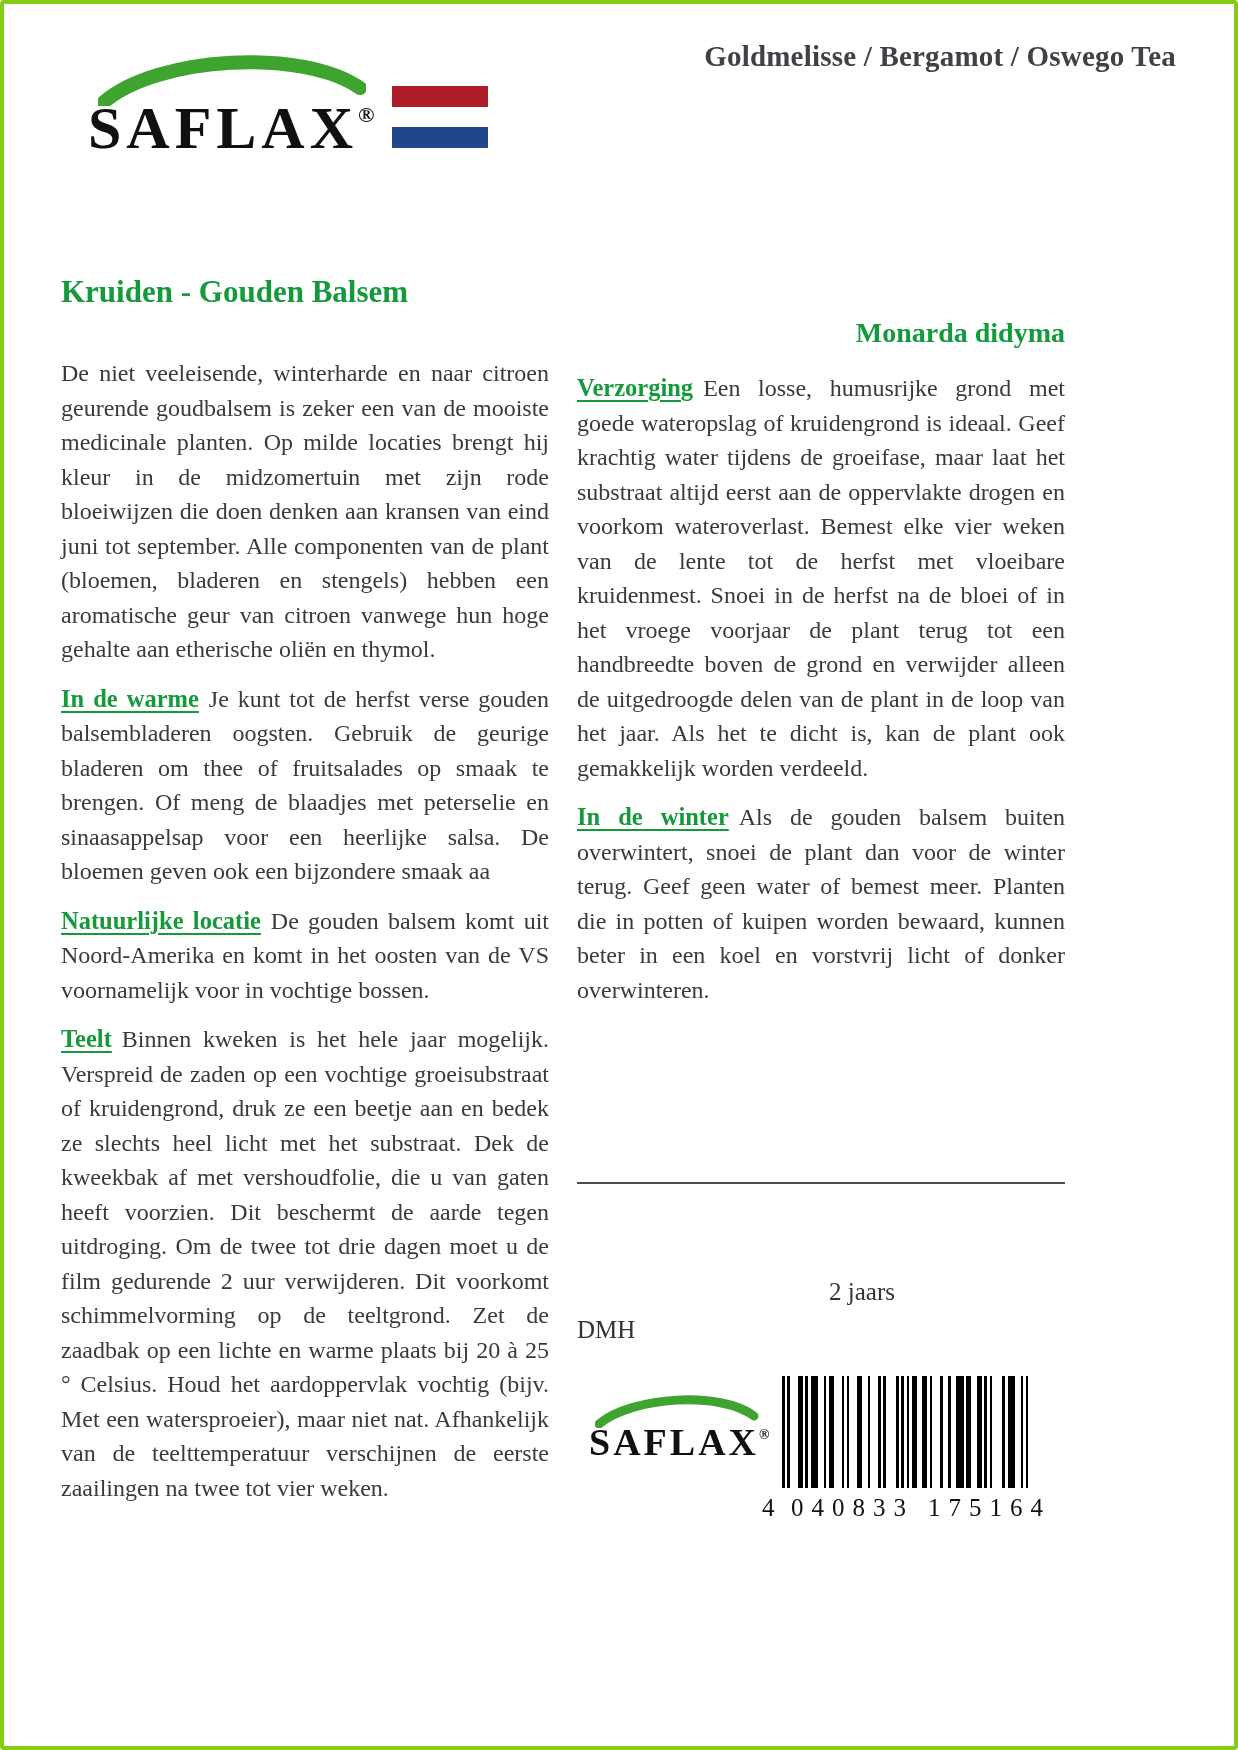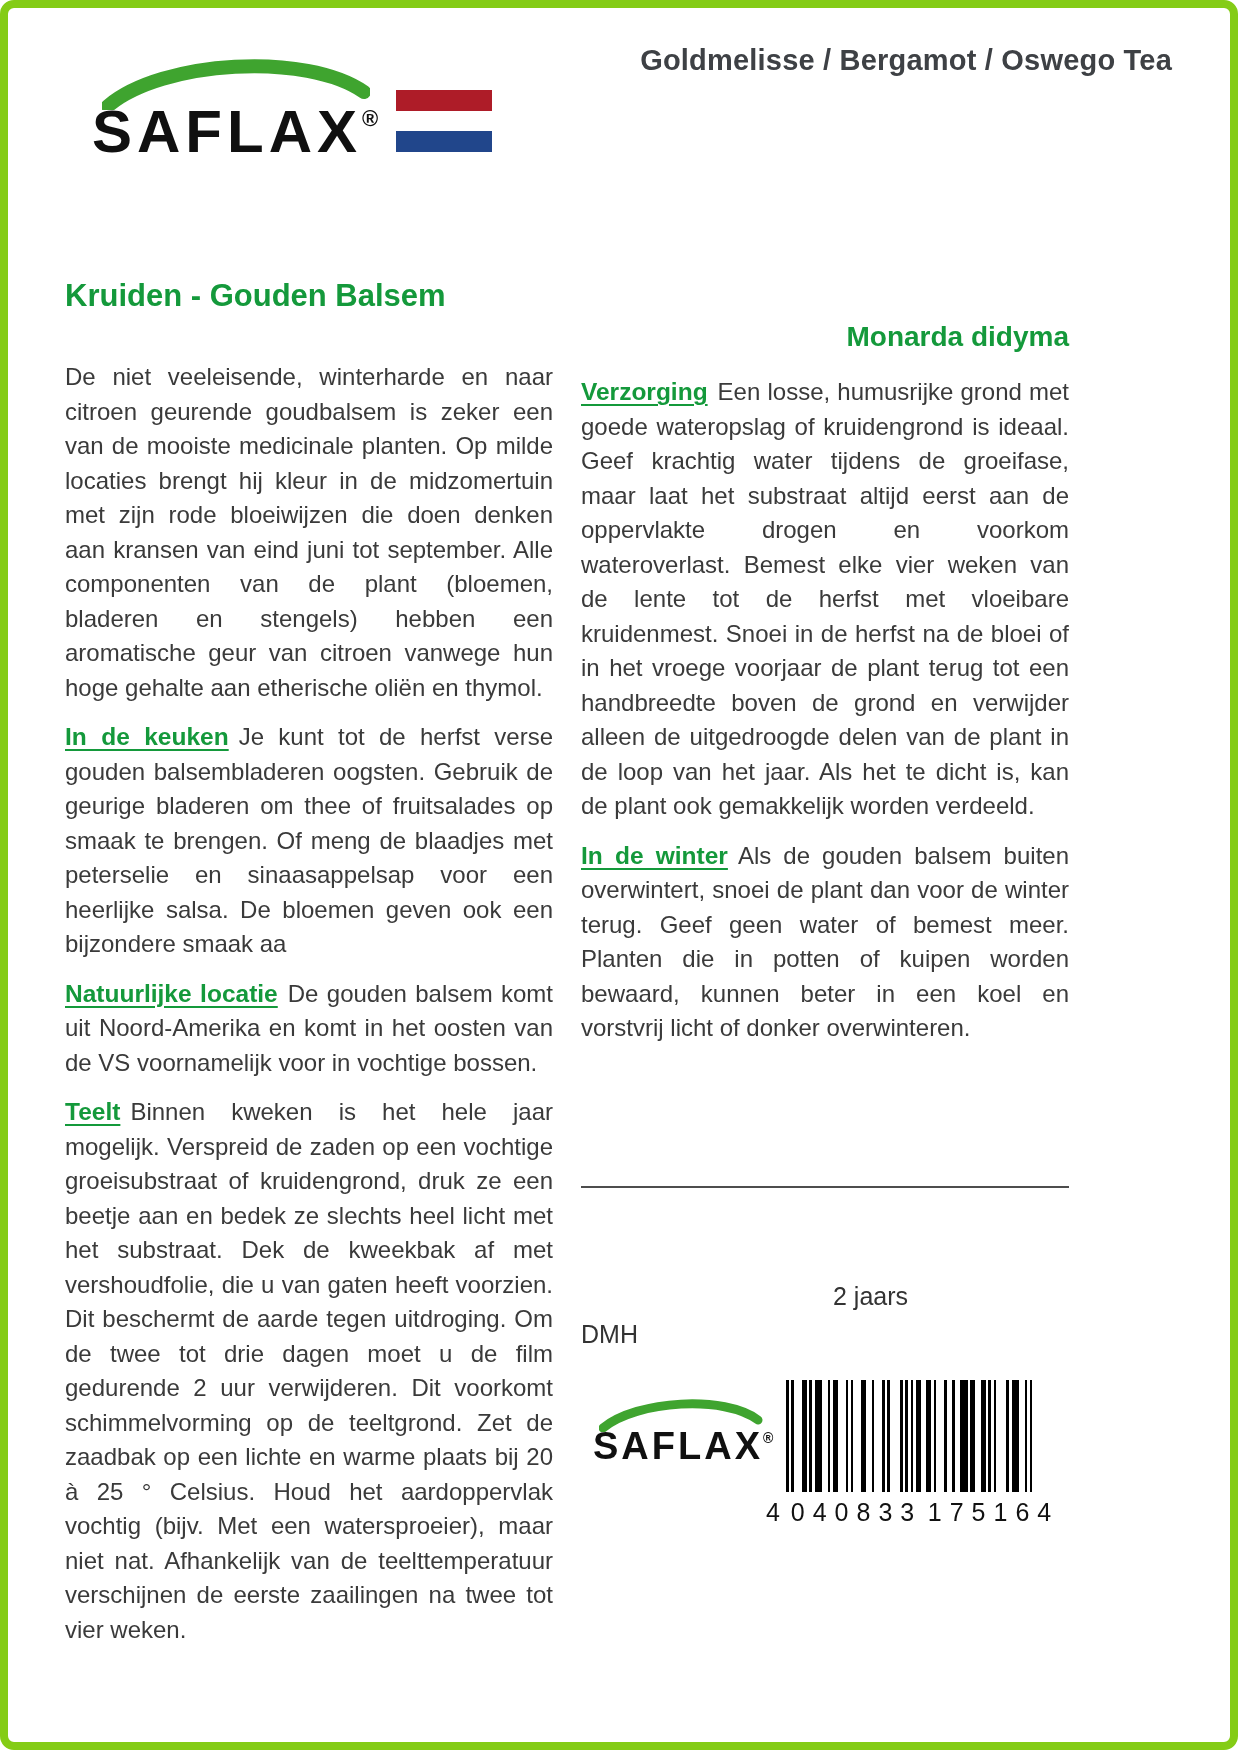--- a/index.html
+++ b/index.html
@@ -1,24 +1,24 @@
 <!DOCTYPE html>
 <html><head>
 <meta charset="utf-8">
 <style>
   html, body { margin: 0; padding: 0; background: #ffffff; }
   .page {
     position: relative;
     width: 1238px;
     height: 1750px;
     box-sizing: border-box;
-    border: 8px solid #84cc16;
-    border-radius: 14px;
+    border: 4px solid #84cc16;
+    border-radius: 4px;
     background: #ffffff;
-    font-family: Liberation Sans, sans-serif;
+    font-family: Liberation Serif, serif;
     overflow: hidden;
   }
   .top-title {
     position: absolute;
     top: 36px;
     right: 58px;
     font-size: 29px;
     font-weight: bold;
     color: #3e4145;
     letter-spacing: 0.2px;
@@ -130,21 +130,21 @@
       <div class="stripe red"></div>
       <div class="stripe white"></div>
       <div class="stripe blue"></div>
     </div>
   </div>
 
   <div class="col col-left">
     <h1 class="left-title">Kruiden - Gouden Balsem</h1>
     <p class="body">De niet veeleisende, winterharde en naar citroen geurende goudbalsem is zeker een van de mooiste medicinale planten. Op milde locaties brengt hij kleur in de midzomertuin met zijn rode bloeiwijzen die doen denken aan kransen van eind juni tot september. Alle componenten van de plant (bloemen, bladeren en stengels) hebben een aromatische geur van citroen vanwege hun hoge gehalte aan etherische oliën en thymol.</p>
     <p class="body">
-      <span class="sec">In de keuken</span><span>Je kunt tot de herfst verse gouden balsembladeren oogsten. Gebruik de geurige bladeren om thee of fruitsalades op smaak te brengen. Of meng de blaadjes met peterselie en sinaasappelsap voor een heerlijke salsa. De bloemen geven ook een bijzondere smaak aa</span>
+      <span class="sec">In de warme</span><span>Je kunt tot de herfst verse gouden balsembladeren oogsten. Gebruik de geurige bladeren om thee of fruitsalades op smaak te brengen. Of meng de blaadjes met peterselie en sinaasappelsap voor een heerlijke salsa. De bloemen geven ook een bijzondere smaak aa</span>
     </p>
     <p class="body">
       <span class="sec">Natuurlijke locatie</span><span>De gouden balsem komt uit Noord-Amerika en komt in het oosten van de VS voornamelijk voor in vochtige bossen.</span>
     </p>
     <p class="body">
       <span class="sec">Teelt</span><span>Binnen kweken is het hele jaar mogelijk. Verspreid de zaden op een vochtige groeisubstraat of kruidengrond, druk ze een beetje aan en bedek ze slechts heel licht met het substraat. Dek de kweekbak af met vershoudfolie, die u van gaten heeft voorzien. Dit beschermt de aarde tegen uitdroging. Om de twee tot drie dagen moet u de film gedurende 2 uur verwijderen. Dit voorkomt schimmelvorming op de teeltgrond. Zet de zaadbak op een lichte en warme plaats bij 20 à 25 ° Celsius. Houd het aardoppervlak vochtig (bijv. Met een watersproeier), maar niet nat. Afhankelijk van de teelttemperatuur verschijnen de eerste zaailingen na twee tot vier weken.</span>
     </p>
   </div>
 
   <div class="col col-right">

